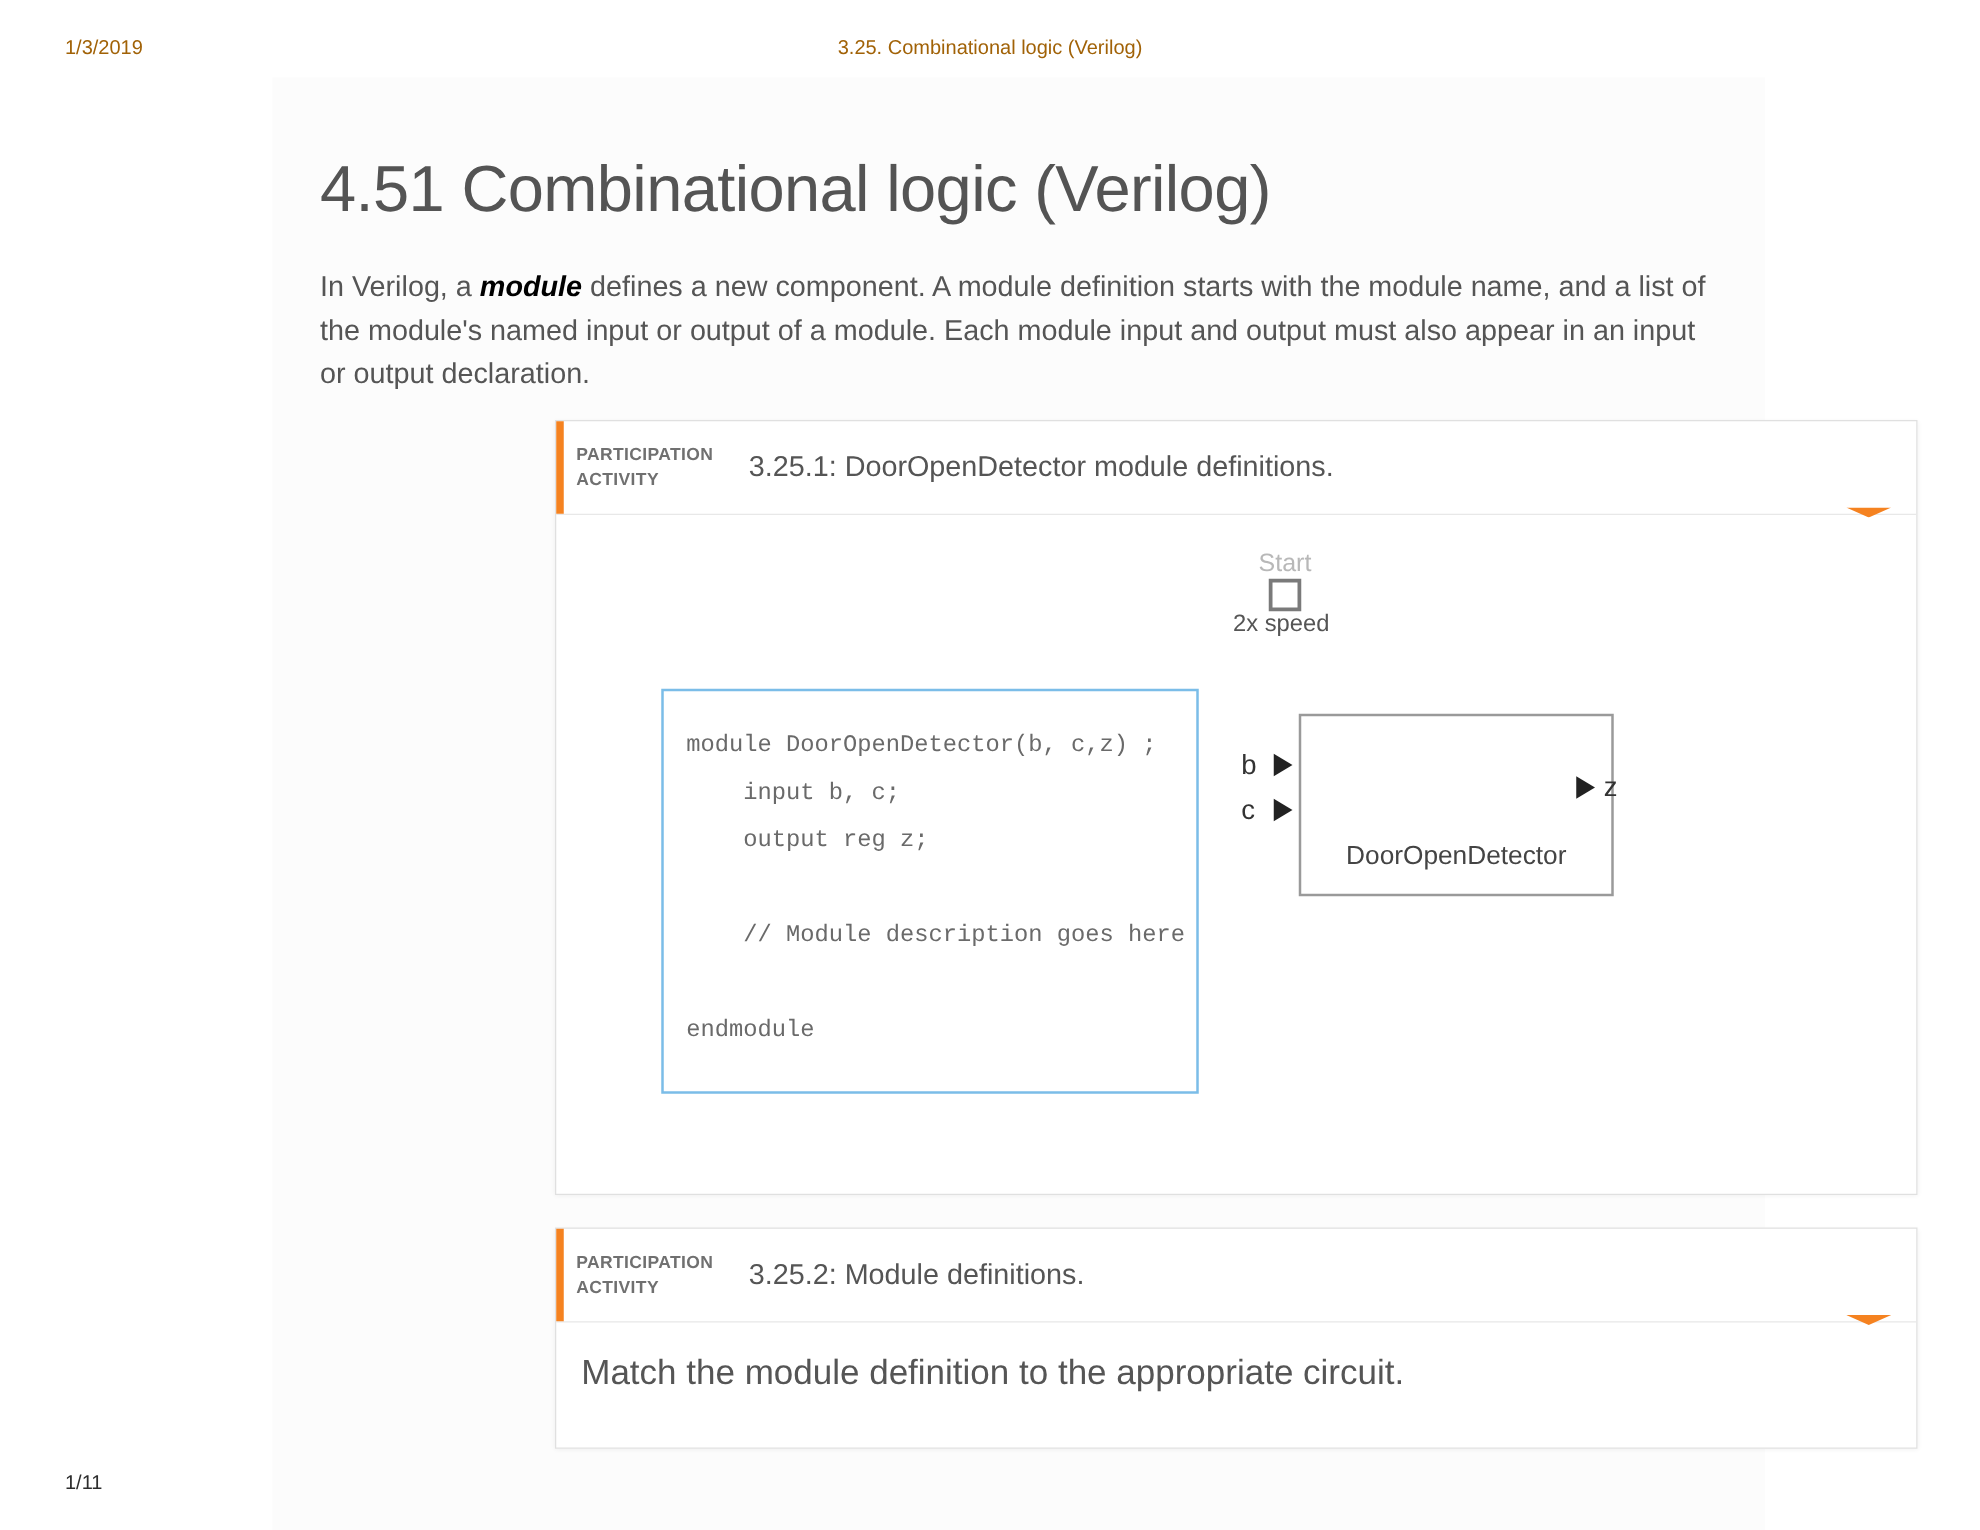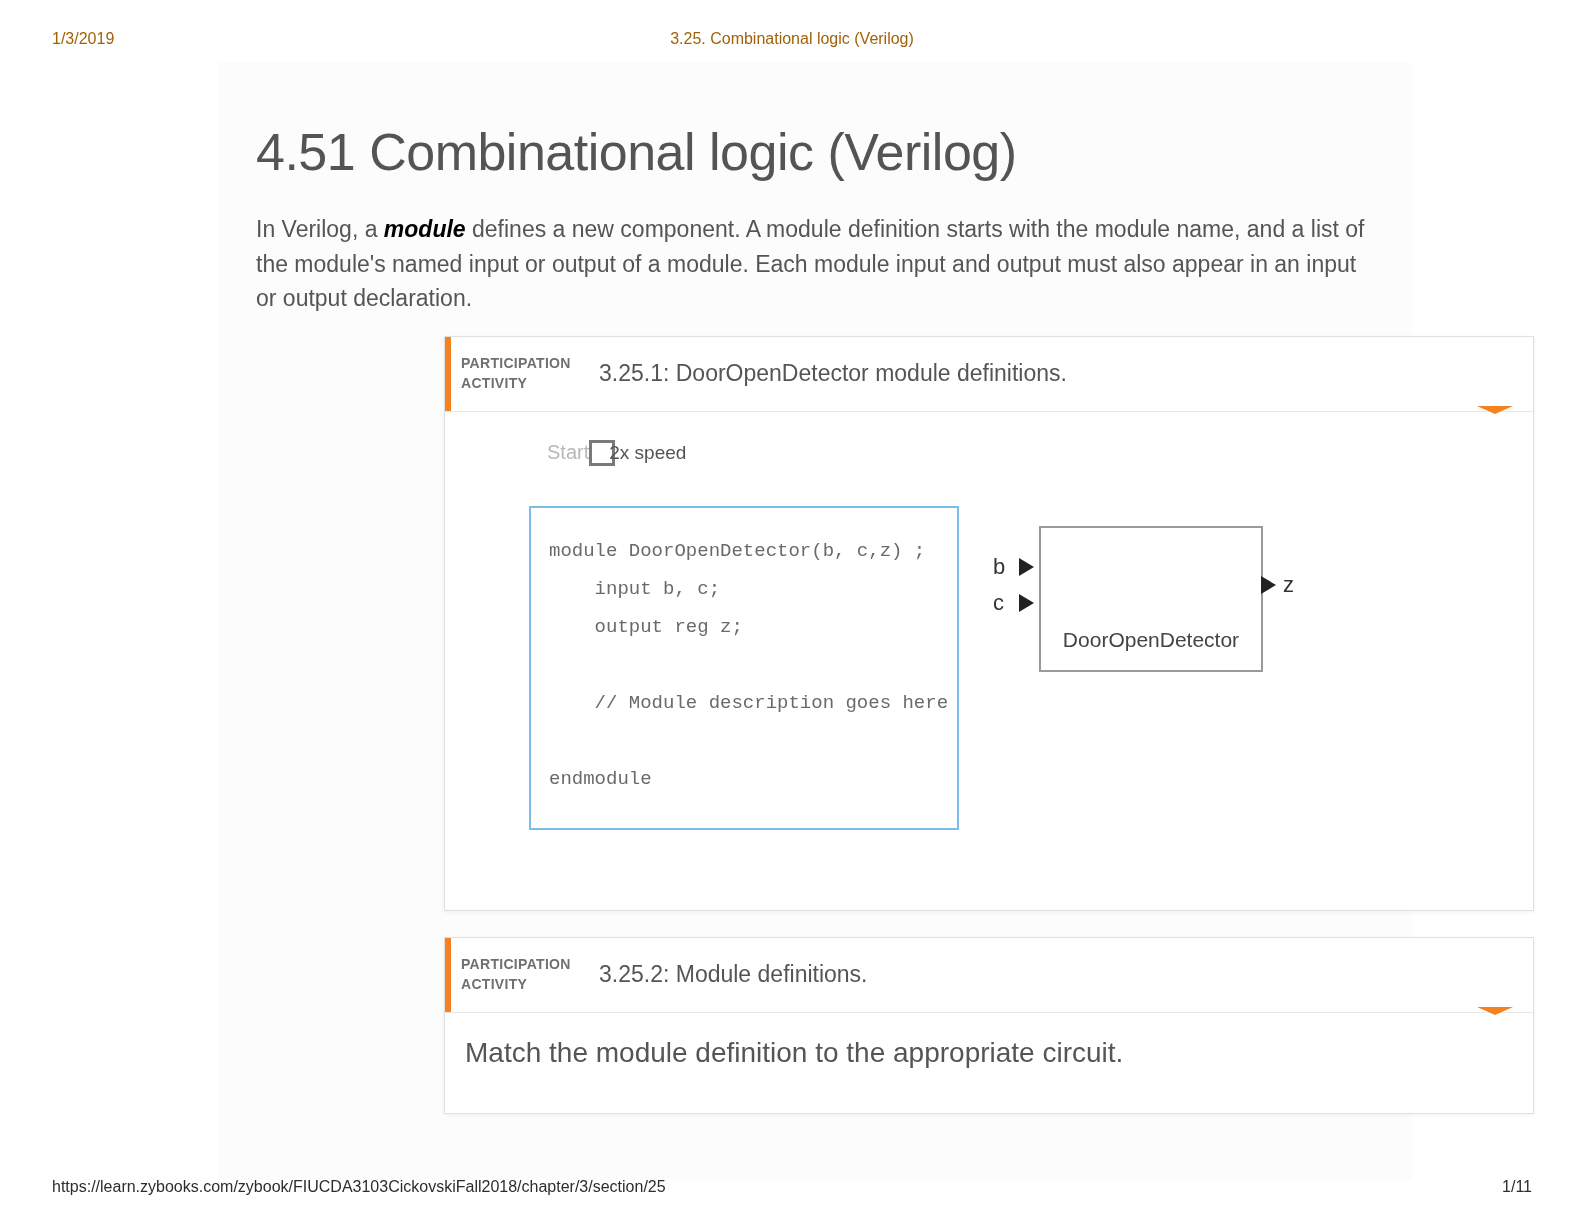--- a/index.html
+++ b/index.html
@@ -103,20 +103,21 @@
   .collapse-icon svg { display: block; }
   .activity-body {
     border-top: 1px solid #e8e8e8;
     padding: 28px 24px 80px 24px;
   }
   .controls-row {
     display: flex;
     align-items: center;
     margin-left: 78px;
     margin-bottom: 40px;
+    flex-direction: column;
   }
   .start-btn {
     font-size: 20px;
     color: #b8b8b8;
     background: none;
     border: none;
     padding: 0;
     cursor: default;
   }
   .checkbox {
@@ -149,21 +150,21 @@
   .diagram-area {
     position: relative;
     width: 340px;
     height: 190px;
     margin-top: 10px;
   }
   .module-box {
     position: absolute;
     left: 80px;
     top: 10px;
-    width: 224px;
+    width: 252px;
     height: 146px;
     border: 2px solid #9a9a9a;
     display: flex;
     align-items: flex-end;
     justify-content: center;
     padding-bottom: 18px;
     font-size: 21px;
     color: #444;
   }
   .port-label {
@@ -267,15 +268,14 @@
       </div>
       <div class="activity-body-2">
         <div class="match-text">Match the module definition to the appropriate circuit.</div>
       </div>
     </div>
 
   </div>
 </div>
 
 <div class="print-footer">
-  <span>https://learn.zybooks.com/zybook/FIUCDA3103CickovskiFall2018/chapter/3/section/25</span>
   <span>1/11</span>
 </div>
 
 </body></html>

